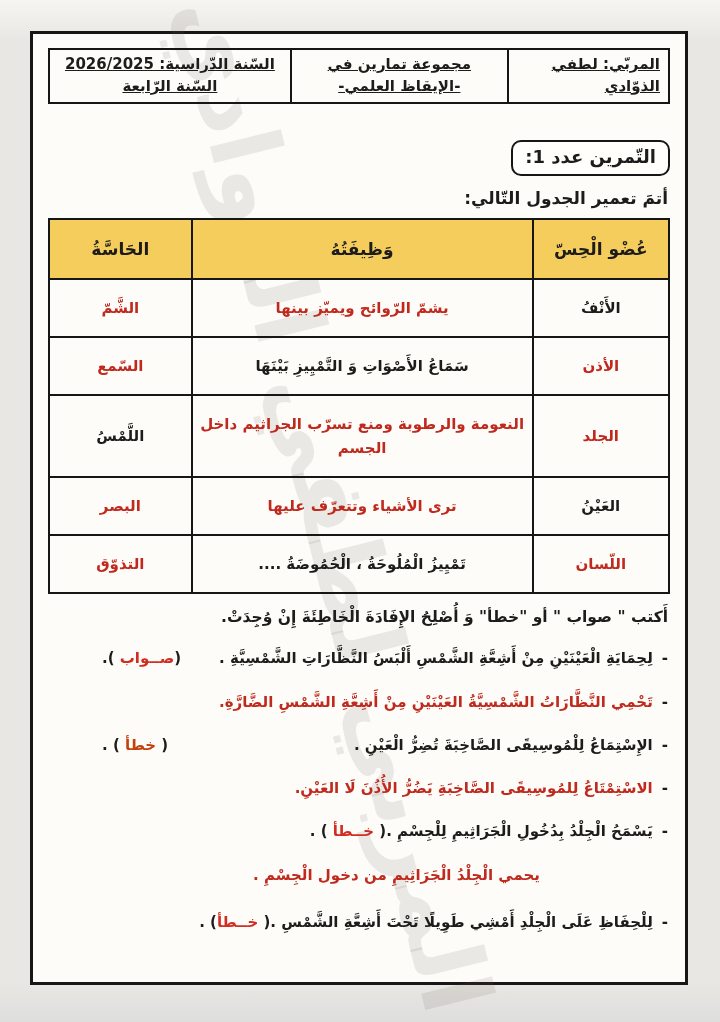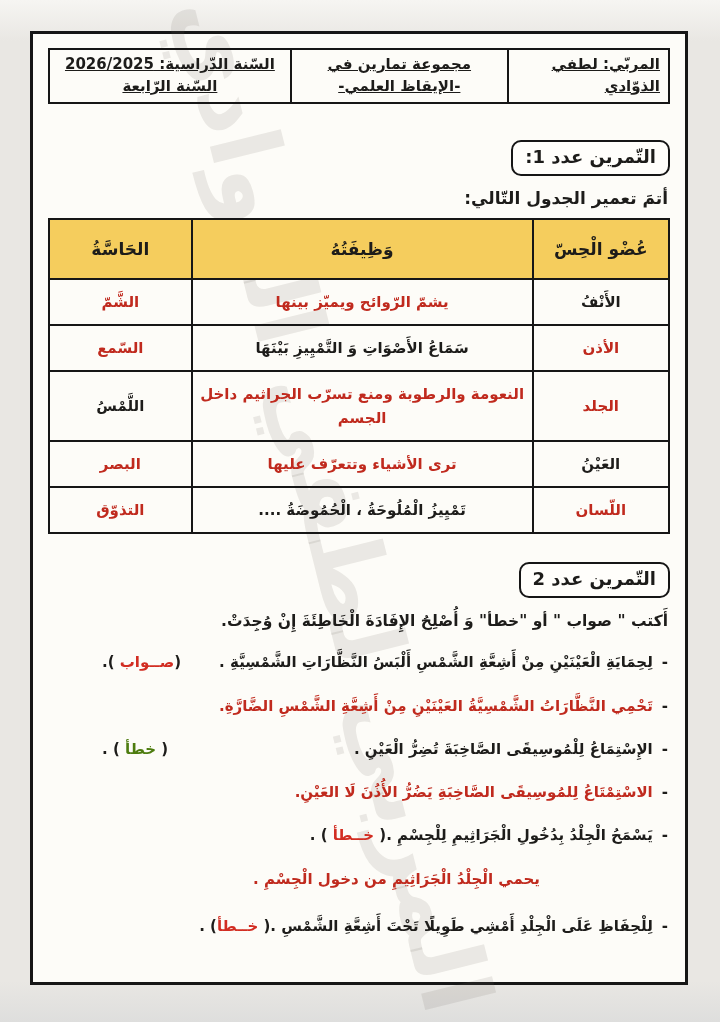--- a/index.html
+++ b/index.html
@@ -43,21 +43,21 @@
   .instruction{font-size:17px;margin:12px 2px 10px;}
   .instruction-2{font-size:15.5px;margin:10px 2px 14px;line-height:1.8;}
 
   
   .main-table{width:100%;table-layout:fixed;text-align:center;}
   .main-table th{
     border:2px solid #161616;background:#f5cd5d;font-size:17px;height:60px;
     padding:2px 6px;box-sizing:border-box;
   }
   .main-table td{
-    border:2px solid #161616;font-size:15px;height:42px;padding:10px 6px;
+    border:2px solid #161616;font-size:15px;height:42px;padding:16px 6px;
     box-sizing:border-box;line-height:1.6;
   }
   .col-organ{width:22%;}
   .col-function{width:55%;}
   .col-sense{width:23%;}
   .organ-cell{font-size:16px;}
 
   
   .items{margin-top:4px;}
   .item{
@@ -130,23 +130,20 @@
         <td style="color: rgb(192, 42, 30);">البصر</td>
       </tr>
       <tr>
         <td class="organ-cell" style="color: rgb(192, 42, 30);">اللّسان</td>
         <td style="color: rgb(29, 28, 26);">تَمْيِيزُ الْمُلُوحَةُ ، الْحُمُوضَةُ ....</td>
         <td style="color: rgb(192, 42, 30);">التذوّق</td>
       </tr>
     </tbody>
       </table>
 
-    <div class="title-row title-row-2">
-      <span class="ex-title">التّمرين عدد 2</span>
-    </div>
     <div class="instruction-2">أَكتب " صواب " أو  "خطأ"  وَ أُصْلِحُ الإِفَادَةَ الْخَاطِئَةَ إِنْ وُجِدَتْ.</div>
 
     <div class="items">
 
       <div class="item spread">
         <span class="main">
           <span class="dash">-</span><span style="color: rgb(29, 28, 26); margin-left: 16px;">لِحِمَايَةِ الْعَيْنَيْنِ مِنْ أَشِعَّةِ الشَّمْسِ أَلْبَسُ النَّظَّارَاتِ الشَّمْسِيَّةِ .</span>
         </span>
         <span class="answer"><span>(</span><span style="color: rgb(210, 45, 34);">صــواب</span><span> ).</span></span>
       </div>
@@ -154,21 +151,21 @@
       <div class="item">
         <span class="main">
           <span class="dash">-</span><span style="color: rgb(192, 42, 30);">تَحْمِي النَّظَّارَاتُ الشَّمْسِيَّةُ العَيْنَيْنِ مِنْ أَشِعَّةِ الشَّمْسِ الضَّارَّةِ.</span>
         </span>
       </div>
 
       <div class="item spread">
         <span class="main">
           <span class="dash">-</span><span style="color: rgb(29, 28, 26);">الإِسْتِمَاعُ لِلْمُوسِيقَى الصَّاخِبَةَ تُضِرُّ الْعَيْنِ .</span>
         </span>
-        <span class="answer"><span>( </span><span style="color: #4d7c0f;">خطأ</span><span> ) .</span></span>
+        <span class="answer"><span>( </span><span style="color: #c2410c;">خطأ</span><span> ) .</span></span>
       </div>
 
       <div class="item">
         <span class="main">
           <span class="dash">-</span><span style="color: rgb(192, 42, 30);">الاسْتِمْتَاعُ لِلمُوسِيقَى الصَّاخِبَةِ يَضُرُّ الأُذُنَ لَا العَيْنِ.</span>
         </span>
       </div>
 
       <div class="item">
         <span class="main">

